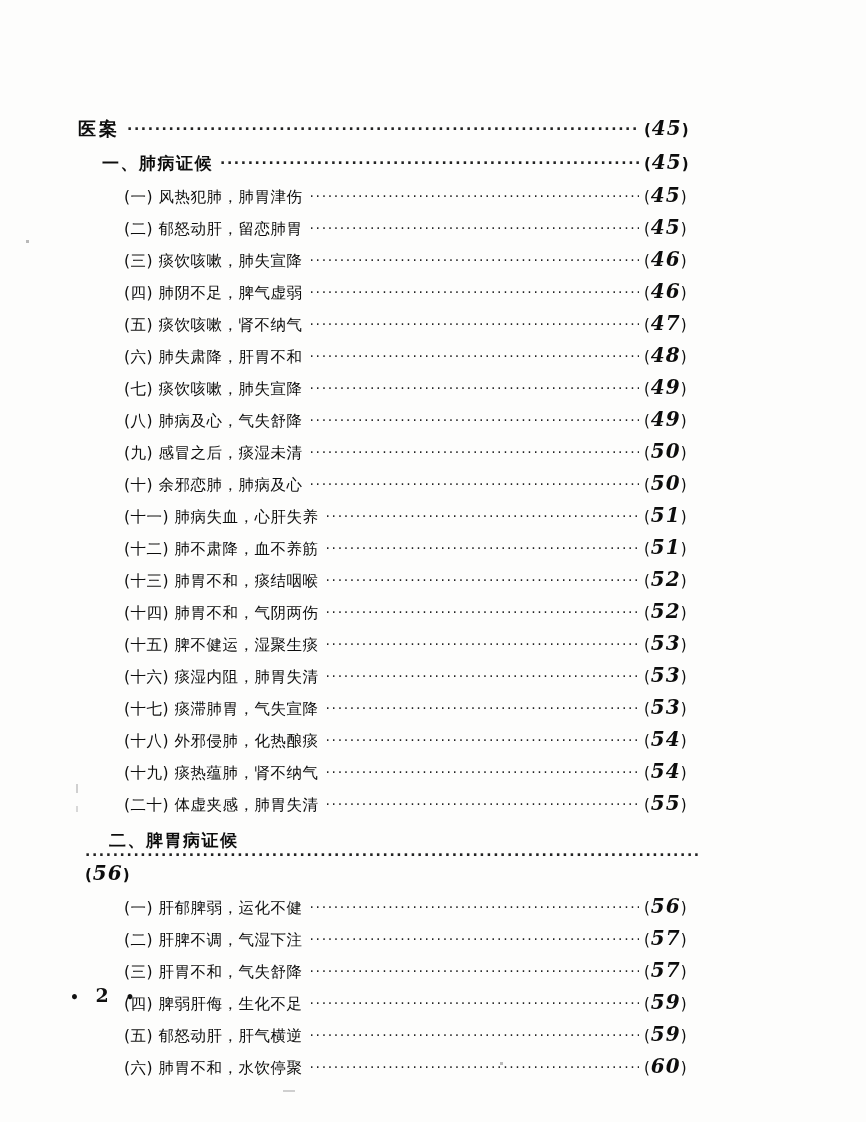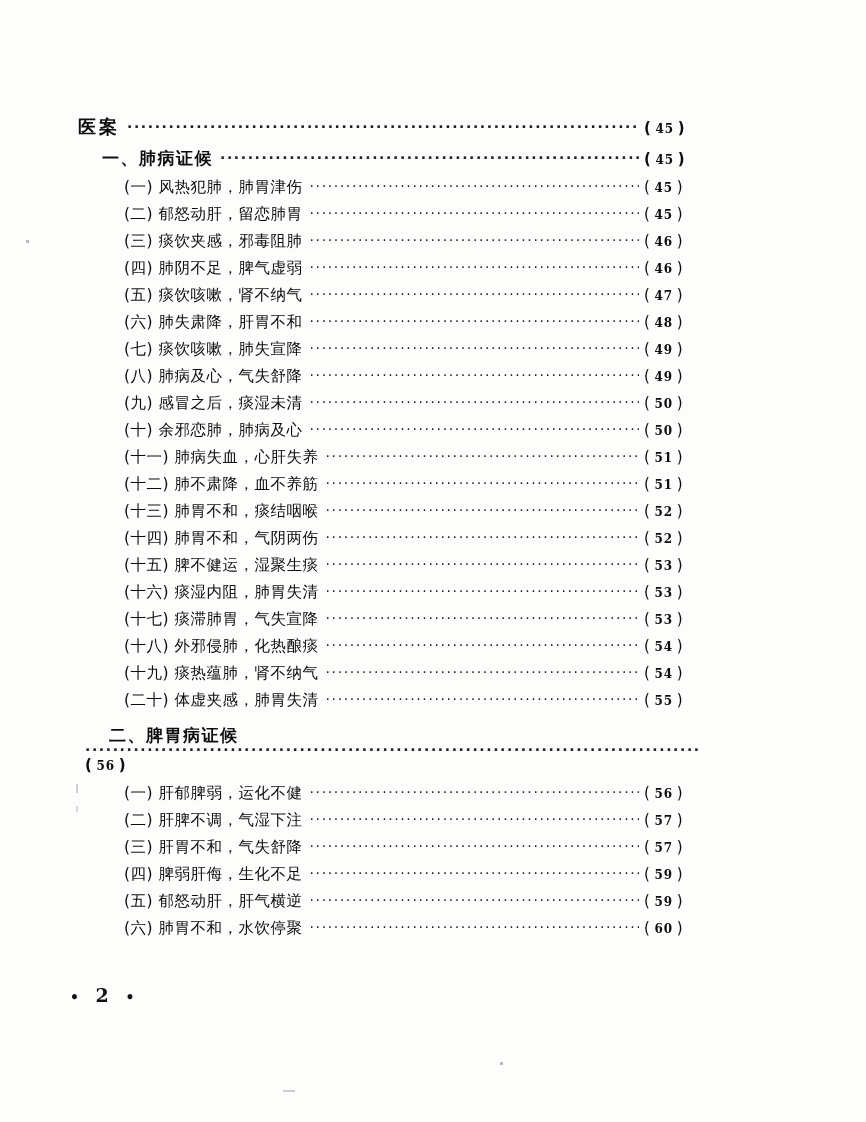--- a/index.html
+++ b/index.html
@@ -84,21 +84,22 @@
     min-width: 74px;
     text-align: left;
   }
   .pagenum .paren { font-size: 15px; }
   .pagenum .num {
     display: inline-block;
     min-width: 26px;
     text-align: center;
     font-family: "DejaVu Serif", "Liberation Serif", serif;
     font-weight: bold;
-    font-size: 12px;
+    font-size: 20px;
+    font-style: italic;
   }
 
   .lvl-title .pagenum .num,
   .lvl-section .pagenum .num { font-weight: bold; }
 
   
   .gap-before { margin-top: 18px; flex-direction: column; }
 
   
   .folio {
@@ -153,21 +154,21 @@
         <span class="label">(一) 风热犯肺，肺胃津伤</span>
         <span class="leader">·························································································</span>
         <span class="pagenum"><span class="paren">(</span><span class="num">45</span><span class="paren">)</span></span>
       </div>
       <div class="toc-line lvl-item">
         <span class="label">(二) 郁怒动肝，留恋肺胃</span>
         <span class="leader">·························································································</span>
         <span class="pagenum"><span class="paren">(</span><span class="num">45</span><span class="paren">)</span></span>
       </div>
       <div class="toc-line lvl-item">
-        <span class="label">(三) 痰饮夹感，邪毒阻肺</span>
+        <span class="label">(三) 痰饮咳嗽，肺失宣降</span>
         <span class="leader">·························································································</span>
         <span class="pagenum"><span class="paren">(</span><span class="num">46</span><span class="paren">)</span></span>
       </div>
       <div class="toc-line lvl-item">
         <span class="label">(四) 肺阴不足，脾气虚弱</span>
         <span class="leader">·························································································</span>
         <span class="pagenum"><span class="paren">(</span><span class="num">46</span><span class="paren">)</span></span>
       </div>
       <div class="toc-line lvl-item">
         <span class="label">(五) 痰饮咳嗽，肾不纳气</span>

